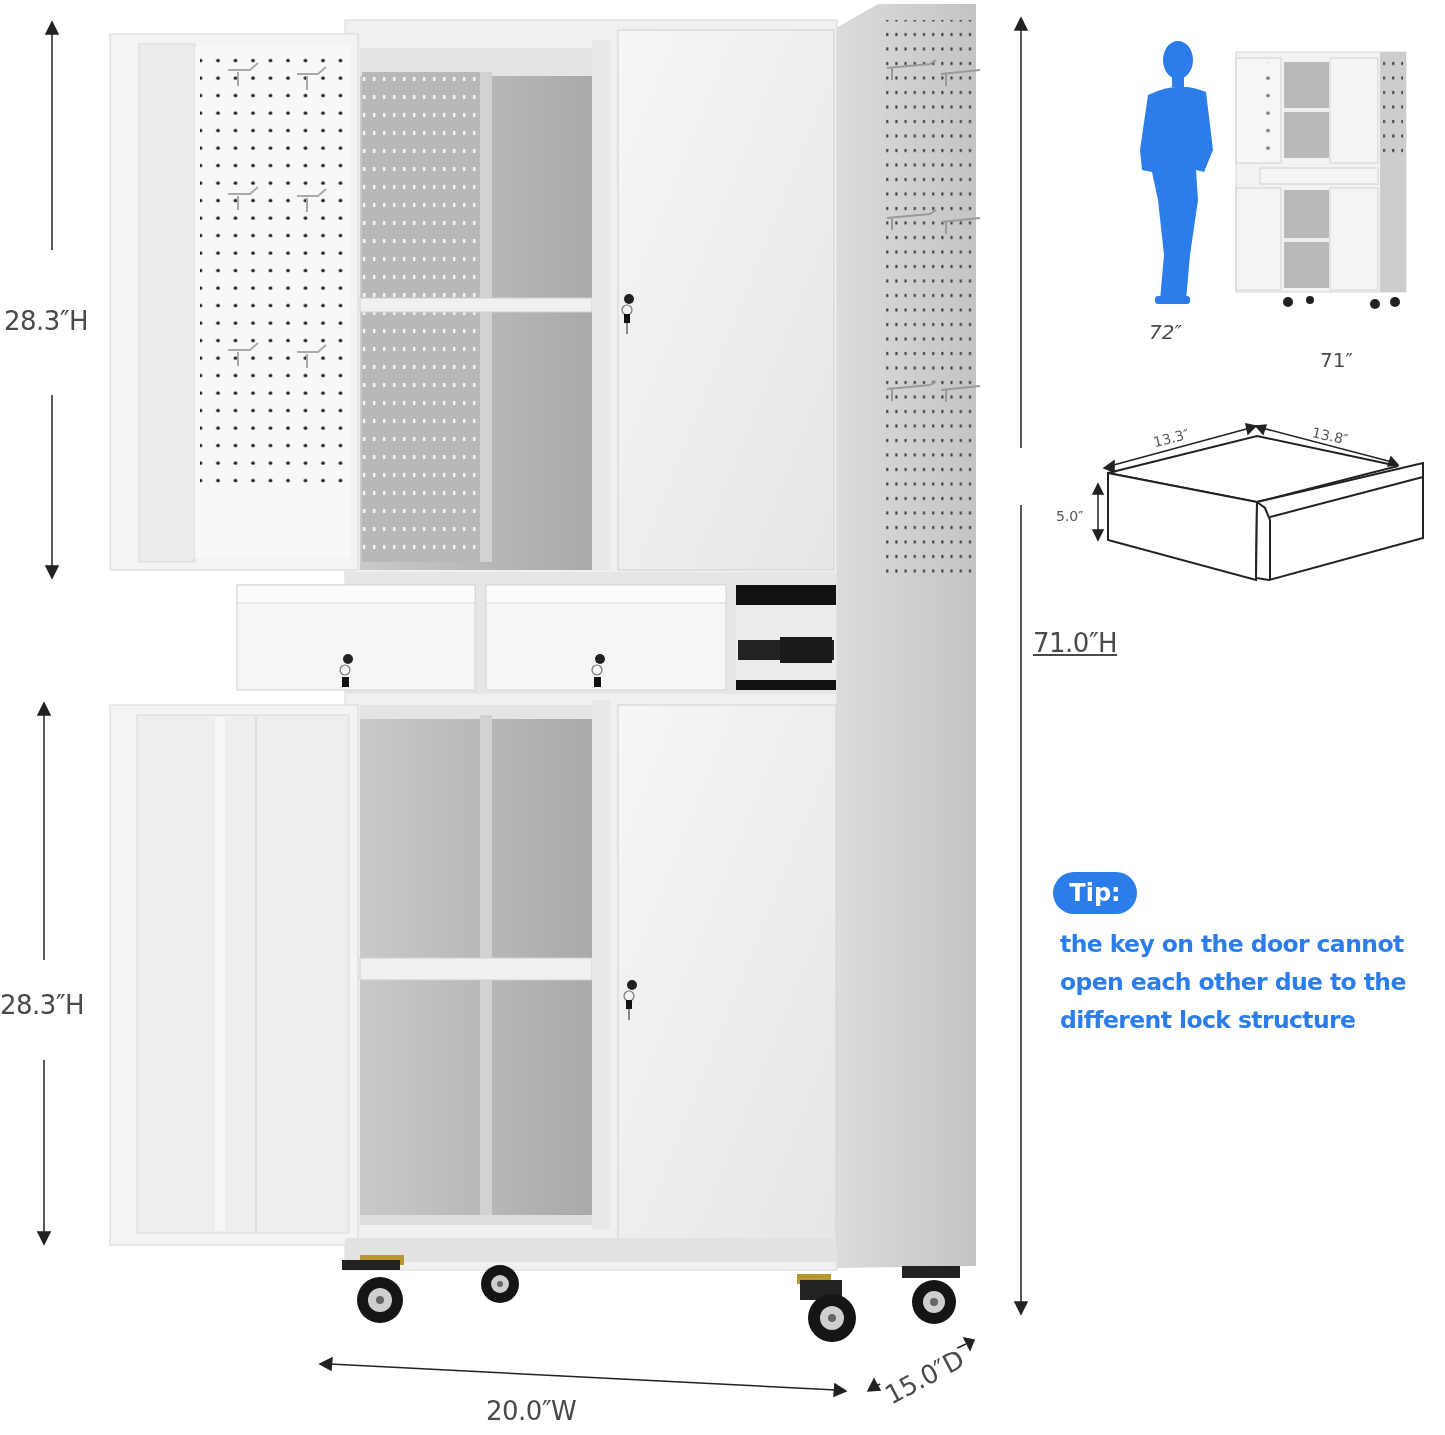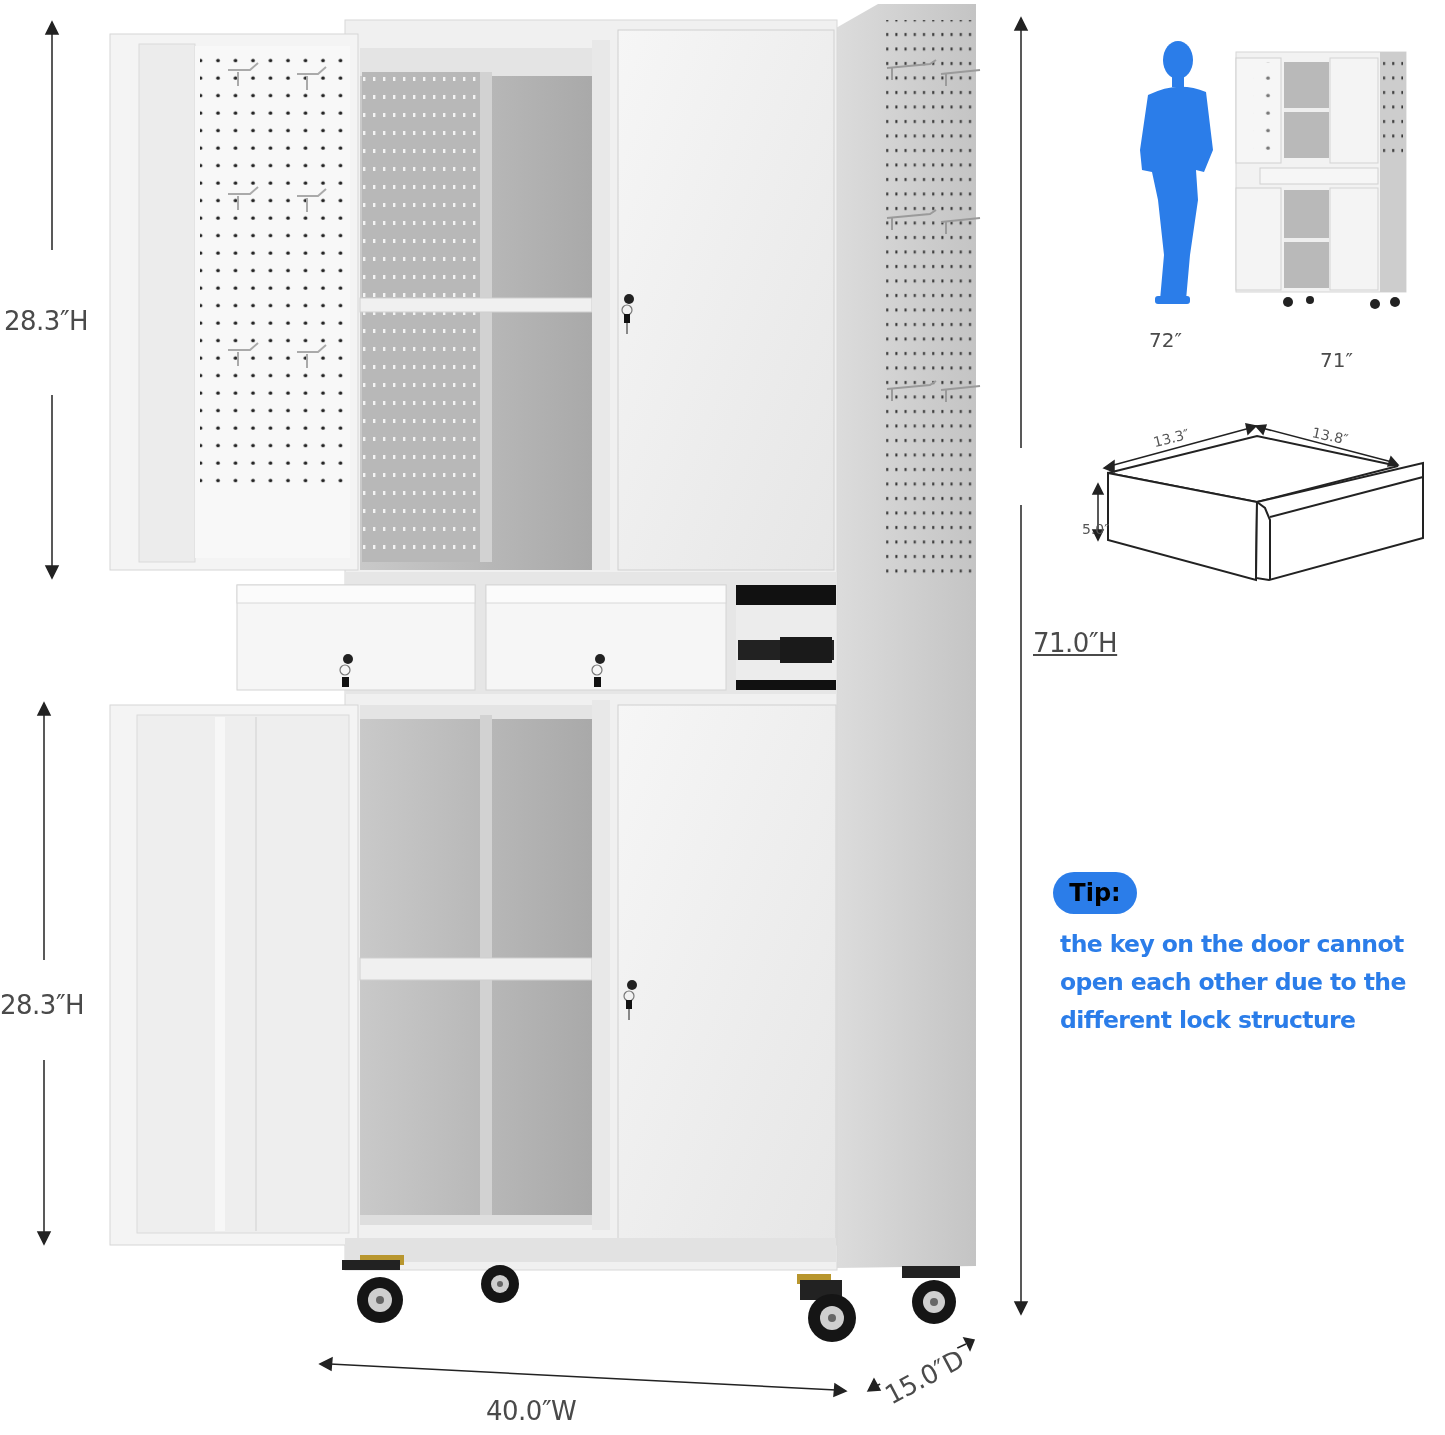--- a/index.html
+++ b/index.html
@@ -4,21 +4,21 @@
 <style>
   html, body { margin: 0; padding: 0; background: #ffffff; }
   body { width: 1445px; height: 1435px; position: relative; overflow: hidden;
          font-family: "DejaVu Sans", sans-serif; color: #4a4a4a; }
   svg.stage { position: absolute; left: 0; top: 0; }
   .dim-label { position: absolute; font-family: "DejaVu Sans", sans-serif;
                font-size: 26px; color: #4a4a4a; white-space: nowrap; letter-spacing: -0.5px; background: #fff; padding: 2px 0; }
   .small-dim { position: absolute; font-size: 14px; color: #555; white-space: nowrap; }
   .cmp-label { position: absolute; font-size: 20px; color: #4a4a4a; white-space: nowrap; }
   .tip-badge { position: absolute; left: 1053px; top: 872px; width: 84px; height: 42px;
-               background: #2b7de9; border-radius: 21px; color: #000000; font-weight: bold;
+               background: #2b7de9; border-radius: 21px; color: #ffffff; font-weight: bold;
                font-size: 24px; display: flex; align-items: center; justify-content: center;
                font-family: "DejaVu Sans", sans-serif; }
   .tip-text { position: absolute; left: 1060px; top: 925px; width: 385px;
               color: #2b7de9; font-weight: bold; font-size: 23.5px; line-height: 38px;
               font-family: "DejaVu Sans", sans-serif; letter-spacing: -0.6px; }
   .tip-text span { display: block; white-space: nowrap; }
 </style>
 </head>
 <body>
 
@@ -244,28 +244,28 @@
     <polygon points="1398,465 1388,466 1391,457"></polygon>
     <line x1="1098" y1="492" x2="1098" y2="532"></line>
     <polygon points="1093,494 1103,494 1098,484"></polygon>
     <polygon points="1093,530 1103,530 1098,540"></polygon>
   </g>
 </svg>
 
 <div class="dim-label" style="left:4px; top:304px;">28.3″H</div>
 <div class="dim-label" style="left:0px; top:988px;">28.3″H</div>
 <div class="dim-label" style="left:1033px; top:626px;text-decoration:underline;">71.0″H</div>
-<div class="dim-label" style="left:486px; top:1394px;">40.0″W</div>
+<div class="dim-label" style="left:486px; top:1394px;">20.0″W</div>
 <div class="dim-label" style="left:895px; top:1378px; transform: rotate(-28deg); transform-origin: left bottom;">15.0″D</div>
 
-<div class="cmp-label" style="left:1149px; top:328px;">72″</div>
+<div class="cmp-label" style="left:1149px; top:320px;font-style:italic;">72″</div>
 <div class="cmp-label" style="left:1320px; top:348px;">71″</div>
 
 <div class="small-dim" style="left:1153px; top:430px; transform: rotate(-14deg);">13.3″</div>
 <div class="small-dim" style="left:1312px; top:428px; transform: rotate(12deg);">13.8″</div>
-<div class="small-dim" style="left:1056px; top:521px;margin-left:26px;">5.0″</div>
+<div class="small-dim" style="left:1056px; top:508px;">5.0″</div>
 
 <div class="tip-badge">Tip:</div>
 <div class="tip-text">
   <span>the key on the door cannot</span>
   <span>open each other due to the</span>
   <span>different lock structure</span>
 </div>
 
 </body></html>

